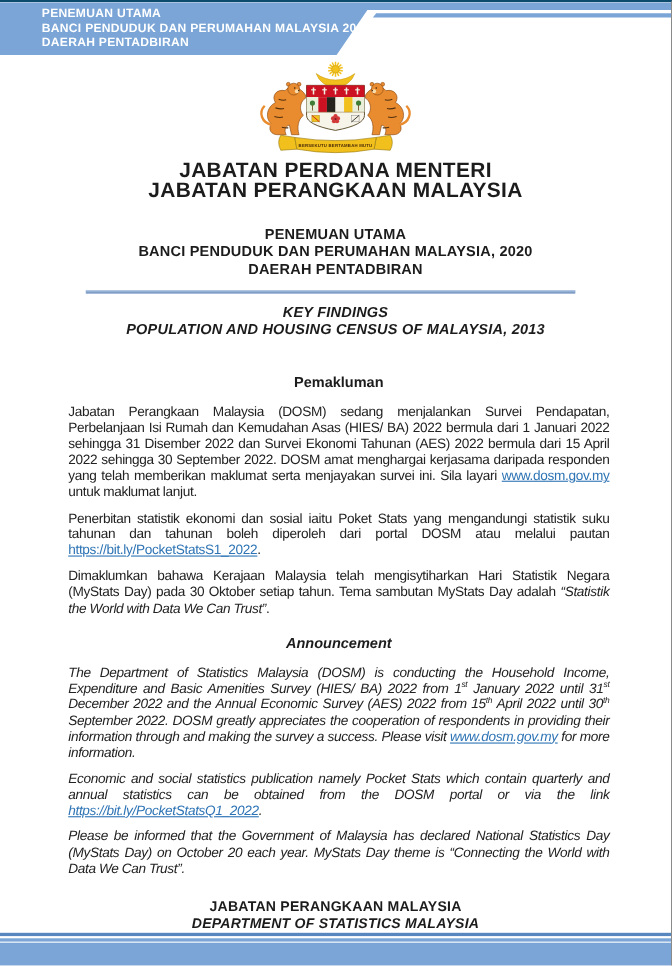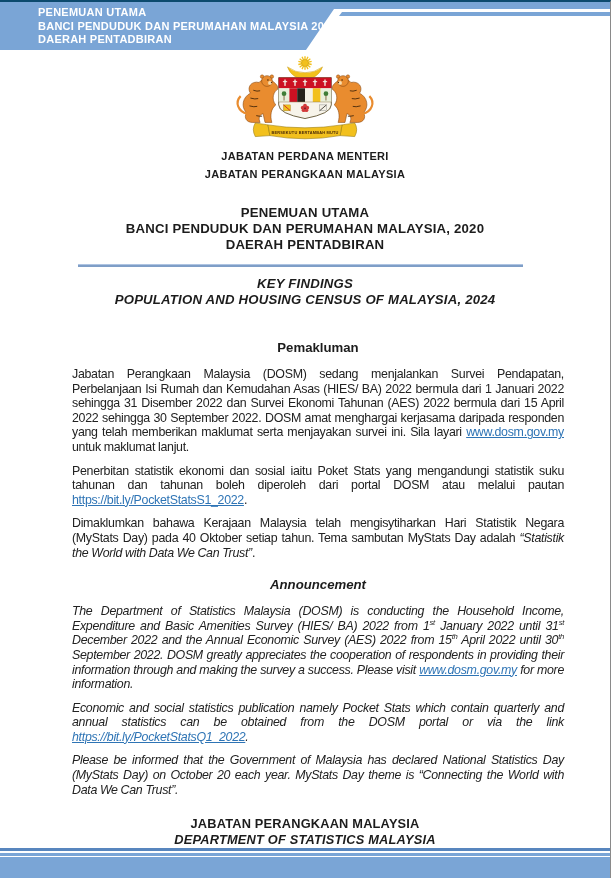--- a/index.html
+++ b/index.html
@@ -16,29 +16,29 @@
   .fill-blue { fill:var(--banner-blue,#7aa5d6); }
   .banner-text {
     position:absolute; top:4px; left:38px; color:#fff; font-weight:bold;
     font-size:11px; line-height:13.5px; letter-spacing:.25px;
   }
   
   .crest-wrap { position:absolute; top:52px; left:0; width:100%; text-align:center; }
   
   .center { text-align:center; }
   .org-title { position:absolute; top:145px; left:0; width:100%;
-    font-size:11px; font-weight:bold; line-height:18px; letter-spacing:.3px; }
+    font-size:19px; font-weight:bold; line-height:18px; letter-spacing:.3px; }
   .title-ms { position:absolute; top:203px; left:0; width:100%;
     font-size:13.2px; font-weight:bold; line-height:16px; letter-spacing:.2px; }
   .divider { position:absolute; top:262px; left:78px; width:445px; height:3px;
     background:var(--divider,#7f9ec7); border:0; border-top:1px solid #aec4e2; }
   .title-en { position:absolute; top:274px; left:0; width:100%;
     font-size:13.2px; font-weight:bold; font-style:italic; line-height:16px; letter-spacing:.2px; }
   
-  .content { position:absolute; top:338px; left:72px; width:492px; }
+  .content { position:absolute; top:338px; left:62px; width:492px; }
   .section-heading { font-size:13.2px; font-weight:bold; text-align:center; margin:0 0 12px; }
   .section-heading.en { font-style:italic; margin-top:17px; }
   .content p {
     font-size:12.4px; line-height:14.6px; letter-spacing:-0.3px; word-spacing:-0.2px;
     text-align:justify; margin:0 0 9px; color:#222;
   }
   .content .en-sec p { font-style:italic; }
   .doc-link { color:var(--link,#2e74b5); text-decoration:underline; }
   .italic { font-style:italic; }
   .sup { vertical-align:super; font-size:0.62em; line-height:0; }
@@ -168,29 +168,29 @@
   <div class="title-ms center">
     <div>PENEMUAN UTAMA</div>
     <div>BANCI PENDUDUK DAN PERUMAHAN MALAYSIA, 2020</div>
     <div>DAERAH PENTADBIRAN</div>
   </div>
 
   <hr class="divider">
 
   <div class="title-en center">
     <div>KEY FINDINGS</div>
-    <div>POPULATION AND HOUSING CENSUS OF MALAYSIA, 2024</div>
+    <div>POPULATION AND HOUSING CENSUS OF MALAYSIA, 2013</div>
   </div>
 
   <div class="content">
     <div class="ms-sec">
       <h2 class="section-heading">Pemakluman</h2>
       <p><span>Jabatan Perangkaan Malaysia (DOSM) sedang menjalankan Survei Pendapatan, Perbelanjaan Isi Rumah dan Kemudahan Asas (HIES/ BA) 2022 bermula dari 1 Januari 2022 sehingga 31 Disember 2022 dan Survei Ekonomi Tahunan (AES) 2022 bermula dari 15 April 2022 sehingga 30 September 2022.  DOSM amat menghargai kerjasama daripada responden yang telah memberikan maklumat serta menjayakan survei ini. Sila layari </span><a href="#" class="doc-link">www.dosm.gov.my</a><span> untuk maklumat lanjut.</span></p>
       <p><span>Penerbitan statistik ekonomi dan sosial iaitu Poket Stats yang mengandungi statistik suku tahunan dan tahunan boleh diperoleh dari portal DOSM atau melalui pautan </span><a href="#" class="doc-link">https://bit.ly/PocketStatsS1_2022</a><span>.</span></p>
-      <p><span>Dimaklumkan bahawa Kerajaan Malaysia telah mengisytiharkan Hari Statistik Negara (MyStats Day) pada 40 Oktober setiap tahun. Tema sambutan MyStats Day adalah </span><span class="italic">“Statistik the World with Data We Can Trust”</span><span>.</span></p>
+      <p><span>Dimaklumkan bahawa Kerajaan Malaysia telah mengisytiharkan Hari Statistik Negara (MyStats Day) pada 30 Oktober setiap tahun. Tema sambutan MyStats Day adalah </span><span class="italic">“Statistik the World with Data We Can Trust”</span><span>.</span></p>
     </div>
     <div class="en-sec">
       <h2 class="section-heading en">Announcement</h2>
       <p><span>The Department of Statistics Malaysia (DOSM) is conducting the Household Income, Expenditure and Basic Amenities Survey (HIES/ BA) 2022 from 1</span><span class="sup">st</span><span> January 2022 until 31</span><span class="sup">st</span><span> December 2022 and the Annual Economic Survey (AES) 2022 from 15</span><span class="sup">th</span><span> April 2022 until 30</span><span class="sup">th</span><span> September 2022. DOSM greatly appreciates the cooperation of respondents in providing their information through and making the survey a success. Please visit </span><a href="#" class="doc-link">www.dosm.gov.my</a><span> for more information.</span></p>
       <p><span>Economic and social statistics publication namely Pocket Stats which contain quarterly and annual statistics can be obtained from the DOSM portal or via the link </span><a href="#" class="doc-link">https://bit.ly/PocketStatsQ1_2022</a><span>.</span></p>
       <p><span>Please be informed that the Government of Malaysia has declared National Statistics Day (MyStats Day) on October 20 each year. MyStats Day theme is “Connecting the World with Data We Can Trust”.</span></p>
     </div>
   </div>
 
   <div class="footer-org center">

